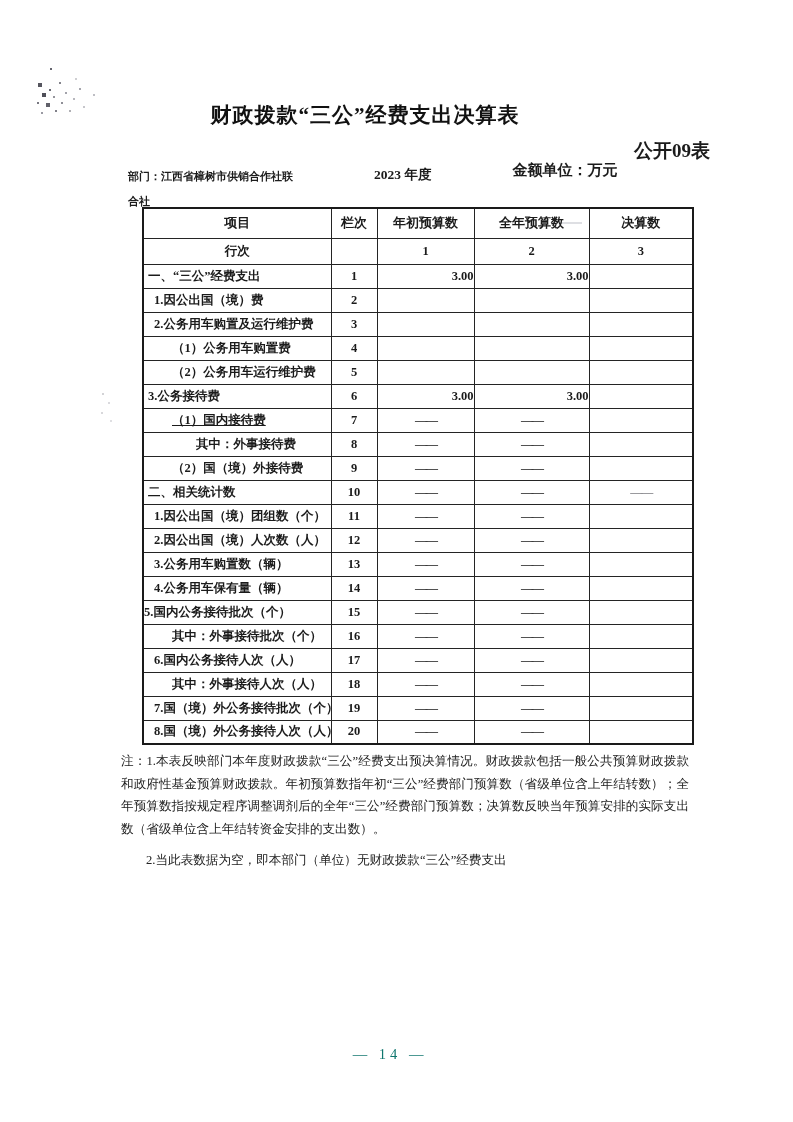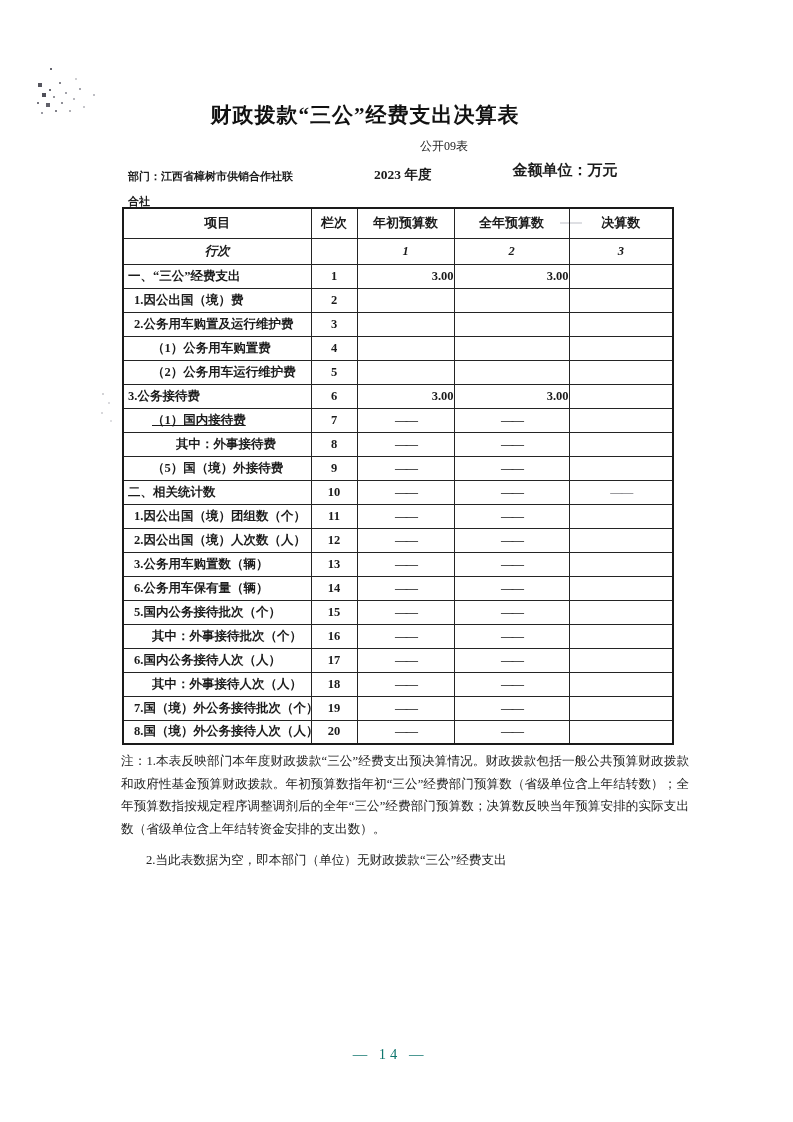--- a/index.html
+++ b/index.html
@@ -7,45 +7,45 @@
   .page{
     position:relative;width:793px;height:1122px;background:#ffffff;
     margin:0 auto;overflow:hidden;color:#1c1c1c;
   }
   
   .doc-title{
     position:absolute;top:101px;left:0;width:730px;text-align:center;
     font-size:21px;font-weight:bold;letter-spacing:1px;color:#111;
   }
   .table-code{
-    position:absolute;top:138px;left:420px;width:290px;
-    font-size:12px;font-weight:400;
+    position:absolute;top:138px;left:420px;width:290px;text-align:right;
+    font-size:19px;font-weight:700;
   }
   .dept-block{position:absolute;top:164px;left:128px;font-size:11px;font-weight:600;line-height:25px;}
   .year-label{position:absolute;top:166px;left:374px;font-size:13.5px;font-weight:600;}
   .unit-label{position:absolute;top:161px;left:420px;width:290px;text-align:center;font-size:15px;font-weight:600;}
   
   table.budget{
-    position:absolute;top:207px;left:122px;width:550px;
+    position:absolute;top:207px;left:142px;width:550px;
     border-collapse:collapse;table-layout:fixed;
     border:2px solid #1a1a1a;
     font-size:12.5px;font-weight:600;color:#1b1b1b;
   }
   table.budget th,table.budget td{
     border:1.5px solid #242424;padding:0;overflow:hidden;white-space:nowrap;
   }
   table.budget thead tr.head-row{height:30px;}
   table.budget thead tr.sub-row{height:26px;}
   table.budget tbody tr{height:24px;}
   th{font-weight:600;text-align:center;font-size:13px;}
   td.c-item{text-align:left;}
   td.c-line{text-align:center;}
   td.c-num{text-align:right;padding-right:10px;}
   td.c-dash{text-align:center;color:#3a3a3a;letter-spacing:-2px;font-weight:bold;}
-  td.c-center{text-align:center;font-style:italic;}
+  td.c-center{text-align:center;}
   tbody td:last-child.c-dash{color:#8d8d92;}
   
   .notes{
     position:absolute;top:750px;left:121px;width:568px;
     font-size:12.6px;line-height:22.5px;text-align:justify;color:#222;font-weight:500;
   }
   .notes .note2{margin-top:9px;text-indent:25px;}
   
   .page-number{
     position:absolute;top:1046px;left:0;width:780px;text-align:center;
@@ -167,21 +167,21 @@
           <td></td>
         </tr>
         <tr>
           <td class="c-item" style="padding-left: 52px;">其中：外事接待费</td>
           <td class="c-line">8</td>
           <td class="c-dash">——</td>
           <td class="c-dash">——</td>
           <td></td>
         </tr>
         <tr>
-          <td class="c-item" style="padding-left: 28px;">（5）国（境）外接待费</td>
+          <td class="c-item" style="padding-left: 28px;">（2）国（境）外接待费</td>
           <td class="c-line">9</td>
           <td class="c-dash">——</td>
           <td class="c-dash">——</td>
           <td></td>
         </tr>
         <tr>
           <td class="c-item" style="padding-left: 4px;">二、相关统计数</td>
           <td class="c-line">10</td>
           <td class="c-dash">——</td>
           <td class="c-dash">——</td>
@@ -202,28 +202,28 @@
           <td></td>
         </tr>
         <tr>
           <td class="c-item" style="padding-left: 10px;">3.公务用车购置数（辆）</td>
           <td class="c-line">13</td>
           <td class="c-dash">——</td>
           <td class="c-dash">——</td>
           <td></td>
         </tr>
         <tr>
-          <td class="c-item" style="padding-left: 10px;">6.公务用车保有量（辆）</td>
+          <td class="c-item" style="padding-left: 10px;">4.公务用车保有量（辆）</td>
           <td class="c-line">14</td>
           <td class="c-dash">——</td>
           <td class="c-dash">——</td>
           <td></td>
         </tr>
         <tr>
-          <td class="c-item" style="padding-left: 10px;">5.国内公务接待批次（个）</td>
+          <td class="c-item" style="padding-left: 0;">5.国内公务接待批次（个）</td>
           <td class="c-line">15</td>
           <td class="c-dash">——</td>
           <td class="c-dash">——</td>
           <td></td>
         </tr>
         <tr>
           <td class="c-item" style="padding-left: 28px;">其中：外事接待批次（个）</td>
           <td class="c-line">16</td>
           <td class="c-dash">——</td>
           <td class="c-dash">——</td>

